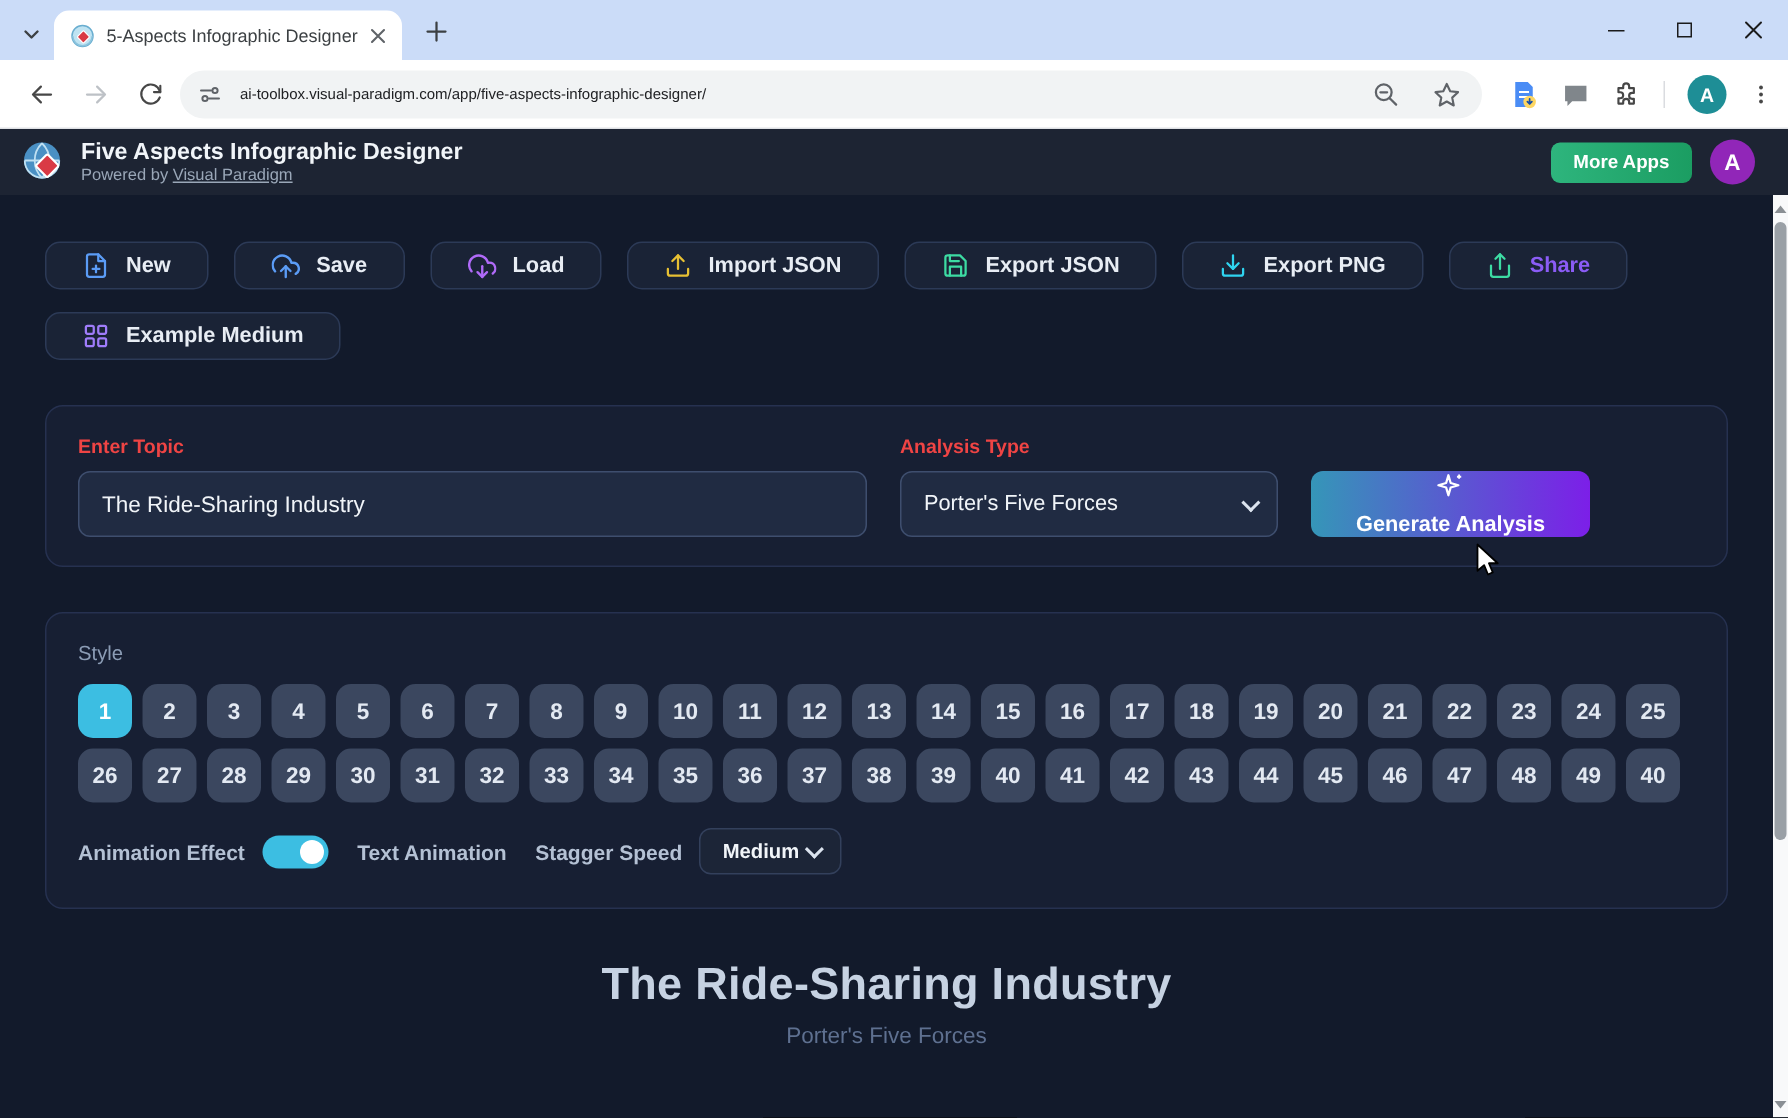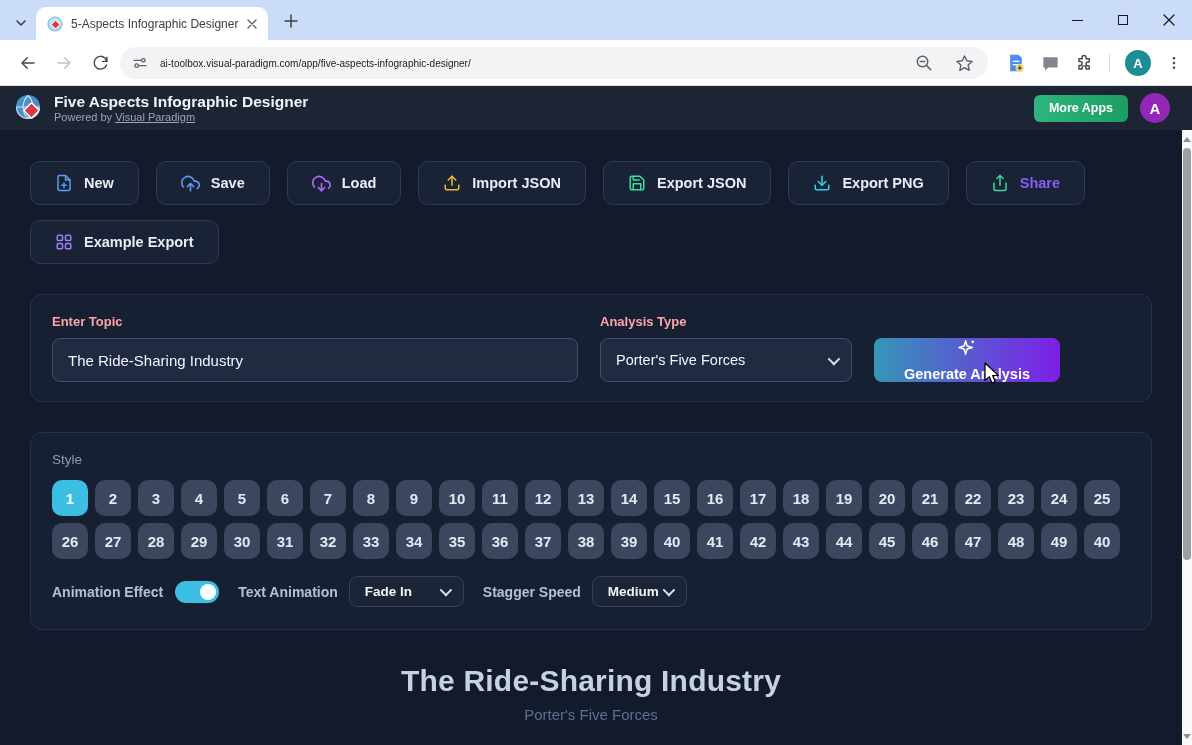--- a/index.html
+++ b/index.html
@@ -40,27 +40,27 @@
   .app-sub{font-size:11px;color:#9aa7b8;}
   .app-sub a{color:#9aa7b8;text-decoration:underline;}
   .header-spacer{flex:1;}
   .more-apps{height:27px;padding:0 15px;border:none;border-radius:6px;background:linear-gradient(90deg,var(--green-start),var(--green-end));color:#fff;font-size:12.5px;font-weight:700;display:flex;align-items:center;}
   .app-avatar{width:30px;height:30px;border-radius:50%;background:var(--avatar-purple);color:#fff;font-weight:700;font-size:15px;display:flex;align-items:center;justify-content:center;margin-left:12px;margin-right:8px;}
 
   
   .page{position:absolute;top:130px;left:0;width:1182px;height:615px;padding:0 30px;overflow:hidden;}
   .toolbar-row{margin-top:31px;display:flex;gap:17px;}
   .toolbar-row.second{margin-top:15px;}
-  .tbtn{height:44px;padding:0 24px;display:flex;align-items:center;gap:11px;background:#1a2336;border:1px solid #2c3a57;border-radius:10px;color:#e8edf4;font-size:14.5px;font-weight:700;}
+  .tbtn{height:32px;padding:0 24px;display:flex;align-items:center;gap:11px;background:#1a2336;border:1px solid #2c3a57;border-radius:10px;color:#e8edf4;font-size:14.5px;font-weight:700;}
   .tbtn.disabled{color:#8b5cf6;}
   .tbtn svg{flex:none;}
 
   .card{background:#171f33;border:1px solid #263150;border-radius:12px;}
   .topic-card{margin-top:30px;padding:19px 21px;display:flex;gap:22px;}
-  .field-label{font-size:13px;font-weight:700;color:#fca5a5;margin-bottom:9px;display:block;}
+  .field-label{font-size:13px;font-weight:700;color:#ef4444;margin-bottom:9px;display:block;}
   .topic-col{width:526px;}
   .text-input{width:100%;height:44px;background:#202b42;border:1px solid #3e4e6e;border-radius:8px;color:#f1f5f9;font-size:15px;padding:0 15px;outline:none;}
   .analysis-col{width:252px;}
   .select{height:44px;background:#202b42;border:1px solid #3e4e6e;border-radius:8px;color:#f1f5f9;font-size:14.5px;display:flex;align-items:center;justify-content:space-between;padding:0 14px 0 15px;}
   .chev{width:9px;height:9px;border-right:2px solid #dbe3ee;border-bottom:2px solid #dbe3ee;transform:rotate(45deg) translateY(-2px);}
   .generate-col{width:186px;display:flex;align-items:flex-end;}
   .generate-btn{width:100%;height:44px;border:none;border-radius:8px;background:linear-gradient(90deg,var(--gradient-start),var(--gradient-end));color:#fff;font-size:14.5px;font-weight:700;display:flex;align-items:center;justify-content:center;gap:9px;flex-direction:column;}
 
   .style-card{margin-top:30px;padding:19px 21px 22px;}
   .style-label{font-size:13.5px;color:#8b9cb5;}
@@ -278,21 +278,21 @@
     </div>
 
     <div class="toolbar-row second">
       <button class="tbtn">
         <svg width="18" height="18" viewBox="0 0 24 24" fill="none" stroke="#9f7cfa" stroke-width="2" stroke-linejoin="round">
             <rect x="3" y="3" width="7" height="7" rx="1.5"></rect>
             <rect x="14" y="3" width="7" height="7" rx="1.5"></rect>
             <rect x="3" y="14" width="7" height="7" rx="1.5"></rect>
             <rect x="14" y="14" width="7" height="7" rx="1.5"></rect>
           </svg>
-        <span>Example Export</span>
+        <span>Example Medium</span>
       </button>
     </div>
 
     <div class="card topic-card">
       <div class="topic-col">
         <label class="field-label">Enter Topic</label>
         <input class="text-input" type="text" value="The Ride-Sharing Industry" style="">
       </div>
       <div class="analysis-col">
         <label class="field-label">Analysis Type</label>
@@ -365,24 +365,20 @@
           <button class="style-btn">48</button>
           <button class="style-btn">49</button>
           <button class="style-btn">40</button>
         </div>
       <div class="anim-row">
         <span class="anim-label">Animation Effect</span>
         <div class="switch on">
             <span class="knob"></span>
           </div>
         <span class="anim-label gap-l">Text Animation</span>
-        <div class="select small ta-select">
-          <span>Fade In</span>
-          <span class="chev"></span>
-        </div>
         <span class="anim-label gap-l">Stagger Speed</span>
         <div class="select small ss-select">
           <span>Medium</span>
           <span class="chev"></span>
         </div>
       </div>
     </div>
 
     <div class="preview">
       <div class="preview-title">The Ride-Sharing Industry</div>

